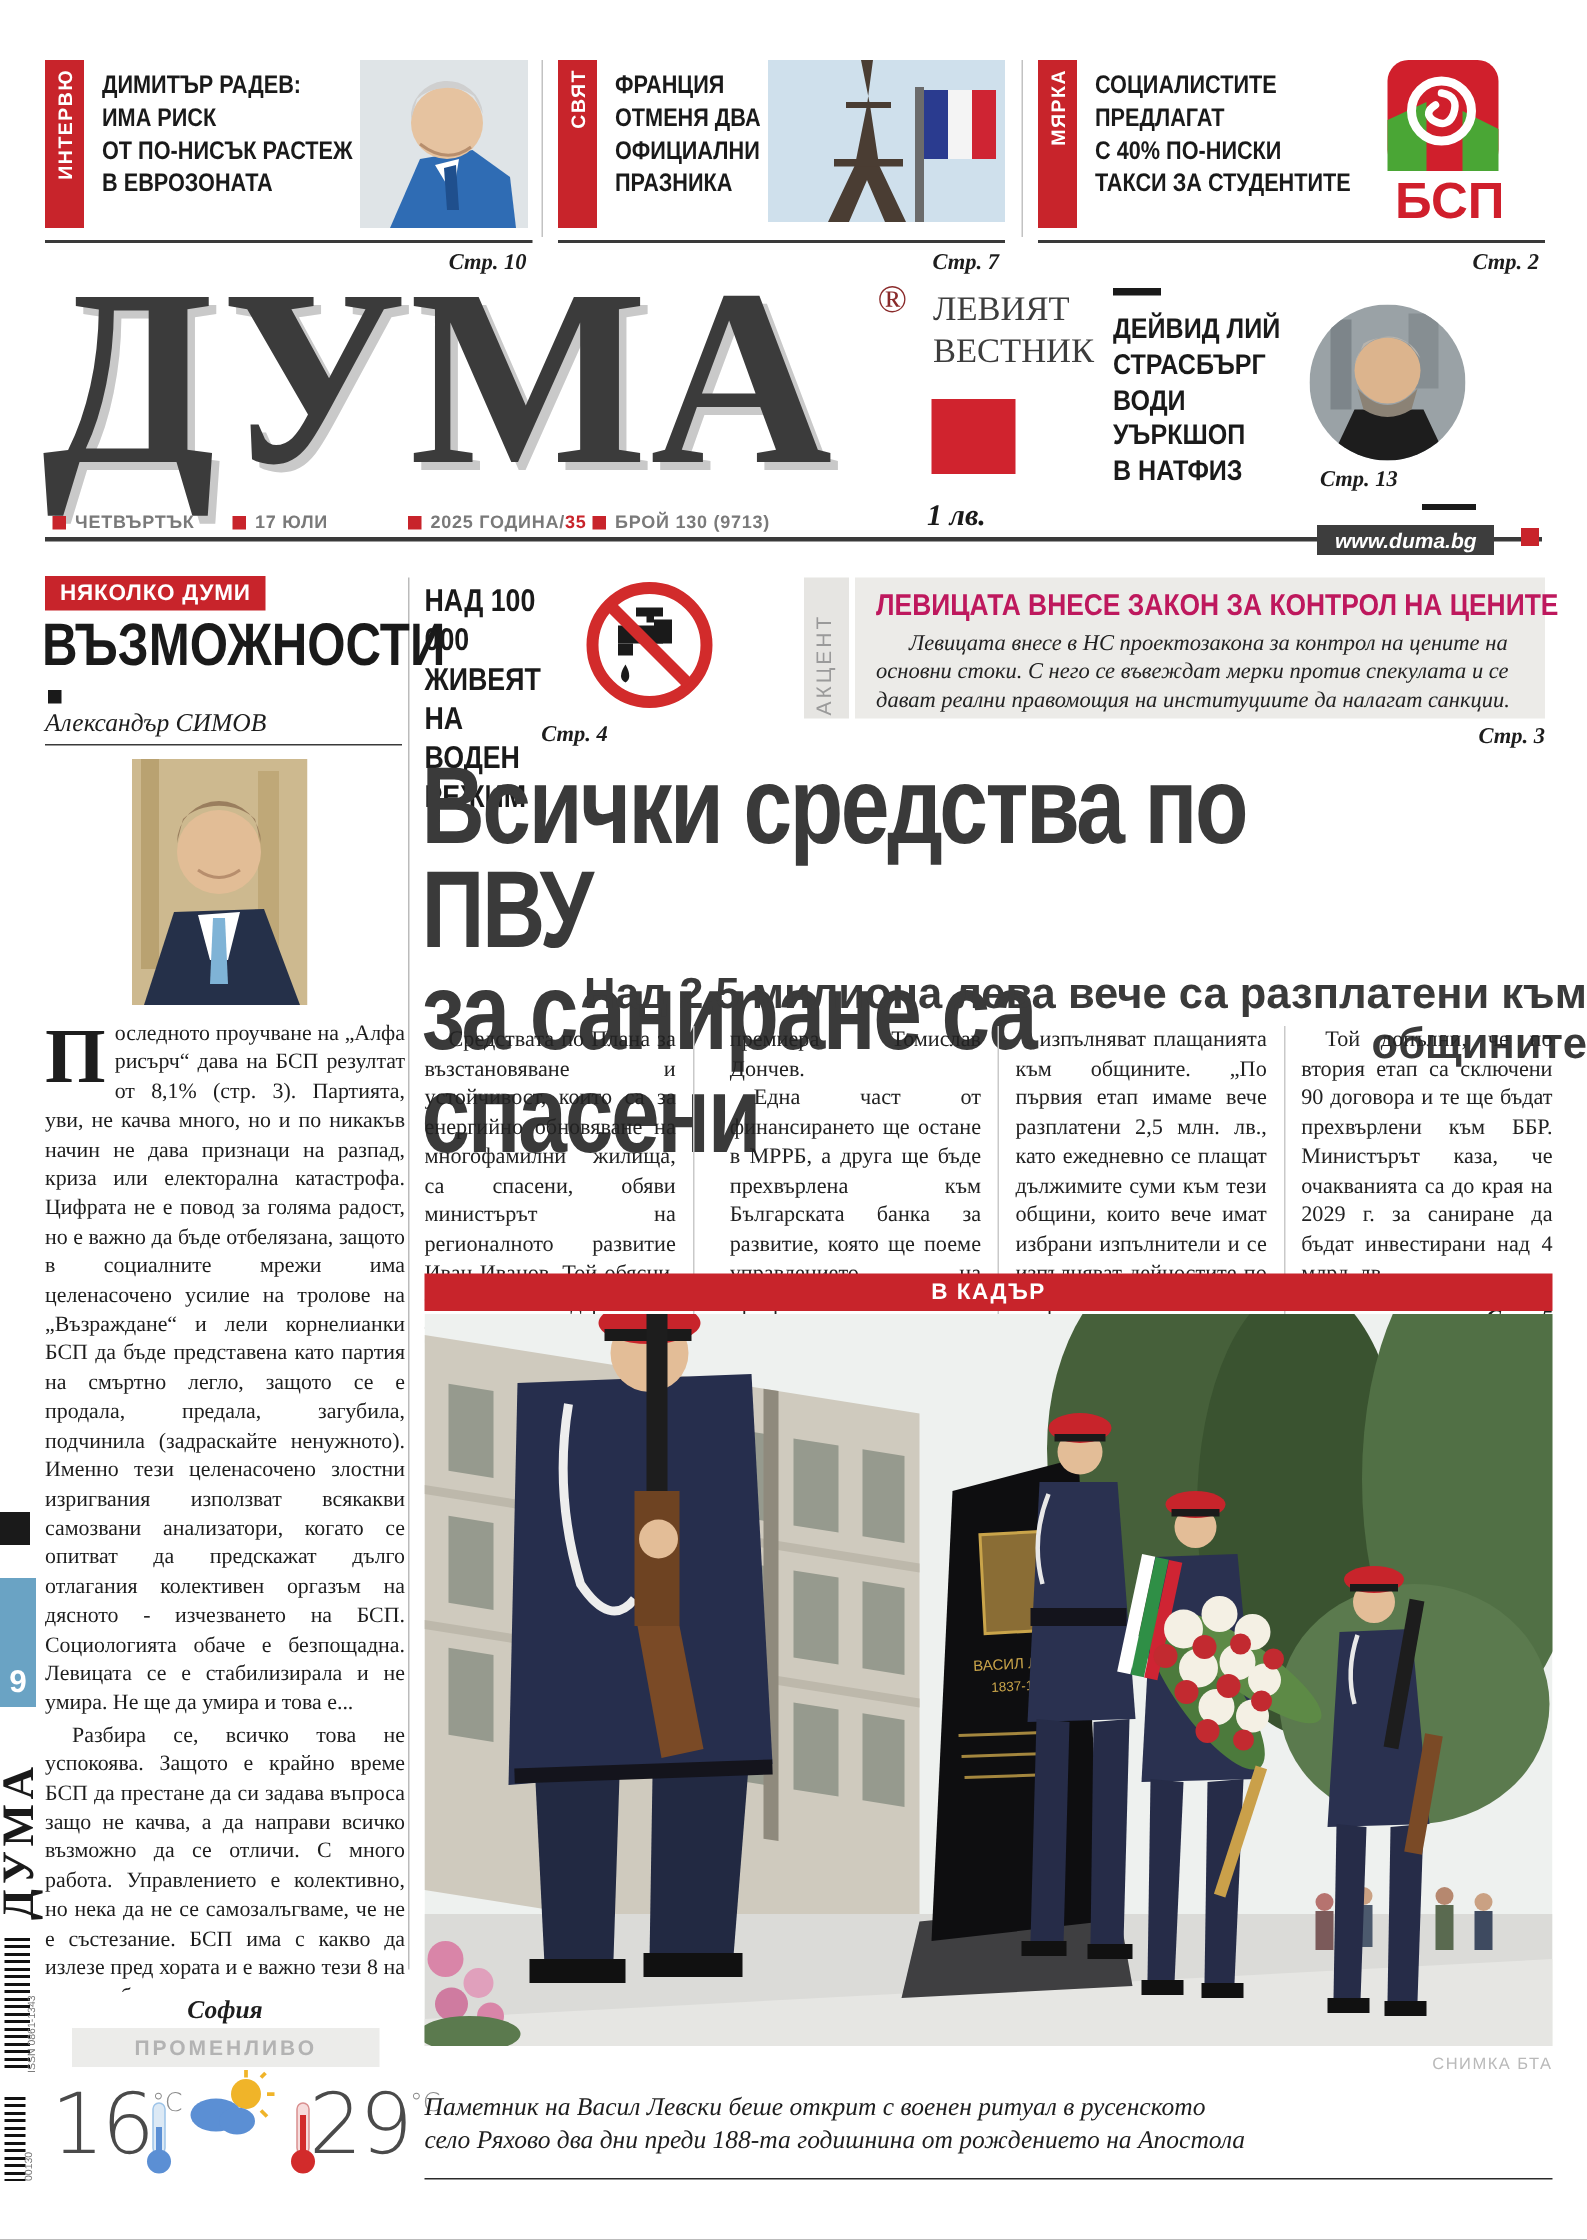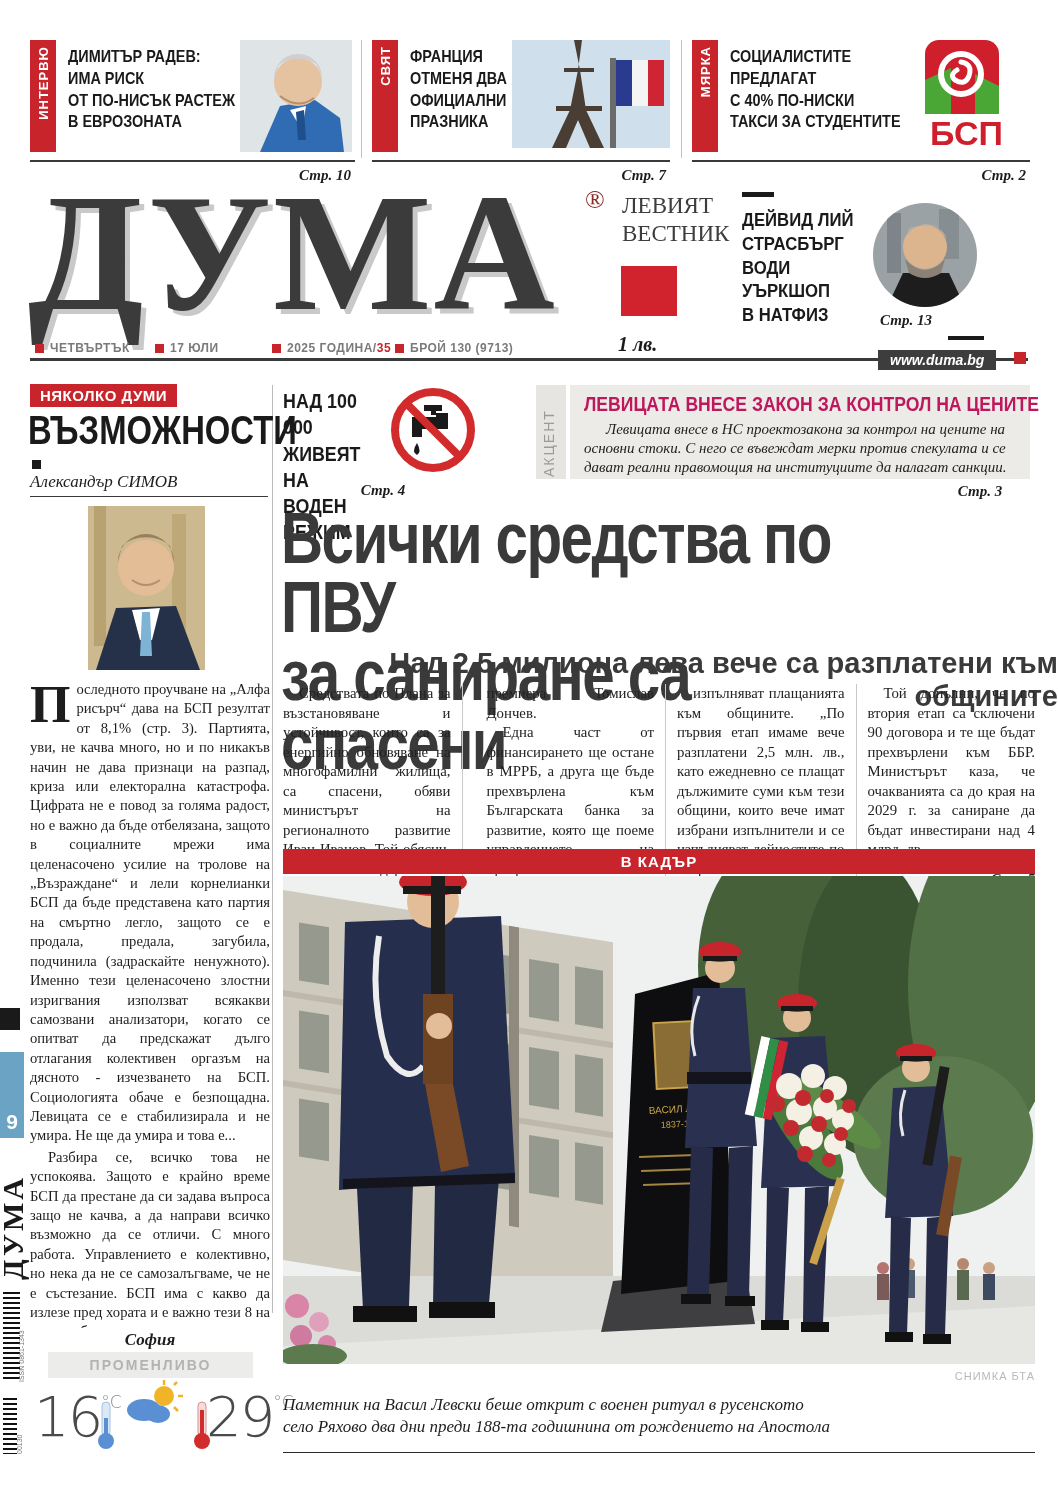--- a/index.html
+++ b/index.html
@@ -214,21 +214,21 @@
   </svg>
   <div class="abs pageref" style="left:283px;top:482px;width:200px;text-align:center;">Стр. 4</div>
 
   <div class="abs" style="left:536px;top:385px;width:30px;height:94px;background:#e6e5e2;">
     <div class="vert-up" style="position:absolute;left:5px;top:4px;height:88px;font-size:14px;color:#9a9a9a;letter-spacing:2px;">АКЦЕНТ</div>
   </div>
   <div class="abs akcent-box" style="left:570px;top:385px;width:460px;height:94px;padding:8px 14px;box-sizing:border-box;">
     <div style="font-weight:bold;font-size:20px;color:#be185d;"><span class="condense" style="transform:scaleX(.88);white-space:nowrap;">ЛЕВИЦАТА ВНЕСЕ ЗАКОН ЗА КОНТРОЛ НА ЦЕНИТЕ</span></div>
     <div class="serif" style="font-style:italic;font-size:15px;line-height:1.25;color:#222;margin-top:4px;text-indent:22px;">Левицата внесе в НС проектозакона за контрол на цените на основни стоки. С него се въвеждат мерки против спекулата и се дават реални правомощия на институциите да налагат санкции.</div>
   </div>
-  <div class="abs pageref" style="left:930px;top:483px;width:100px;text-align:center;">Стр. 3</div>
+  <div class="abs pageref" style="left:930px;top:483px;width:100px;text-align:right;">Стр. 3</div>
 
   <div class="abs" style="left:281px;top:504px;font-weight:bold;font-size:73px;line-height:.94;color:#3a3a3a;letter-spacing:-2px;">
     <span class="condense" style="transform:scaleX(.8);">Всички средства по ПВУ</span><br>
     <span class="condense" style="transform:scaleX(.8);">за саниране са спасени</span>
   </div>
   <div class="abs" style="left:283px;top:647px;font-weight:bold;font-size:29px;color:#3a3a3a;text-align:right;">Над 2,5 милиона лева вече са разплатени към общините</div>
   <div class="abs" style="left:283px;top:684px;width:752px;display:flex;">
     <div class="lead-col">
         <p class="ind">Средствата по Плана за възстановяване и устойчивост, които са за енергийно обновяване на многофамилни жилища, са спасени, обяви министърът на регионалното развитие Иван Иванов. Той обясни, че това е благодарение на усърдната работа на МРРБ и на вице-</p>
       </div>

